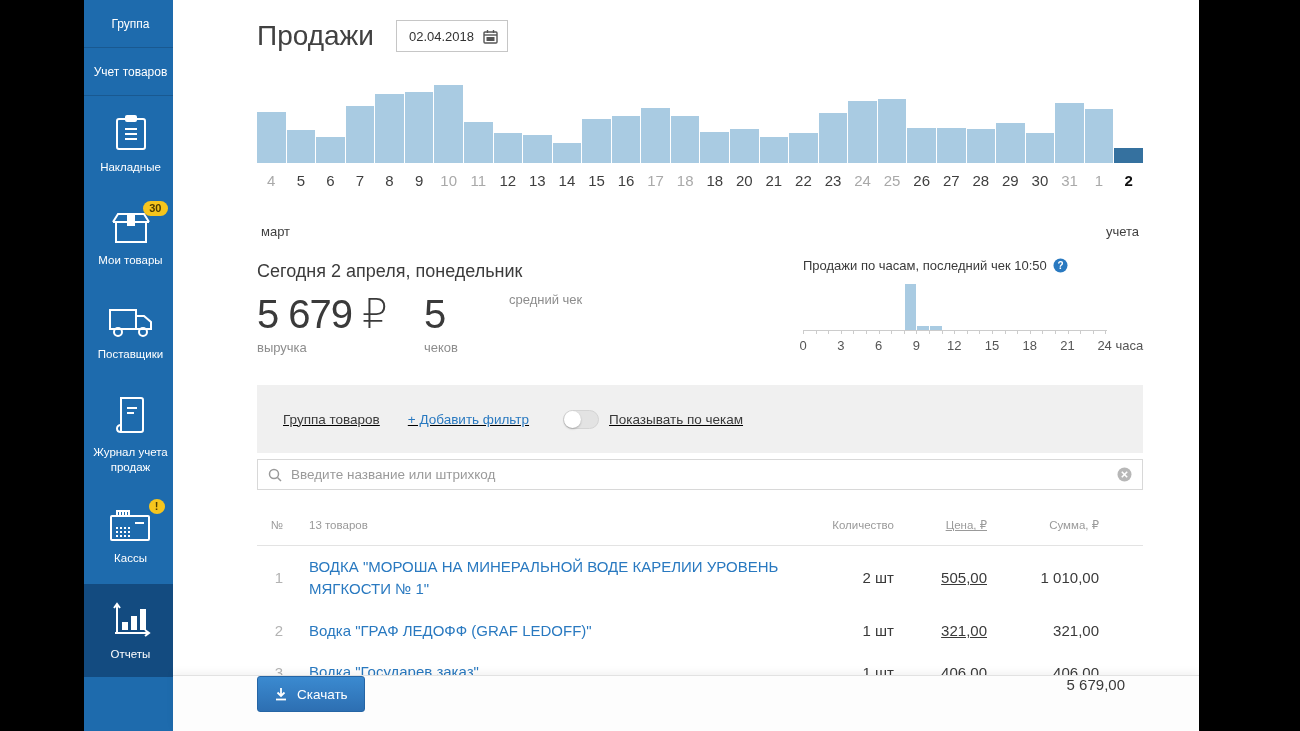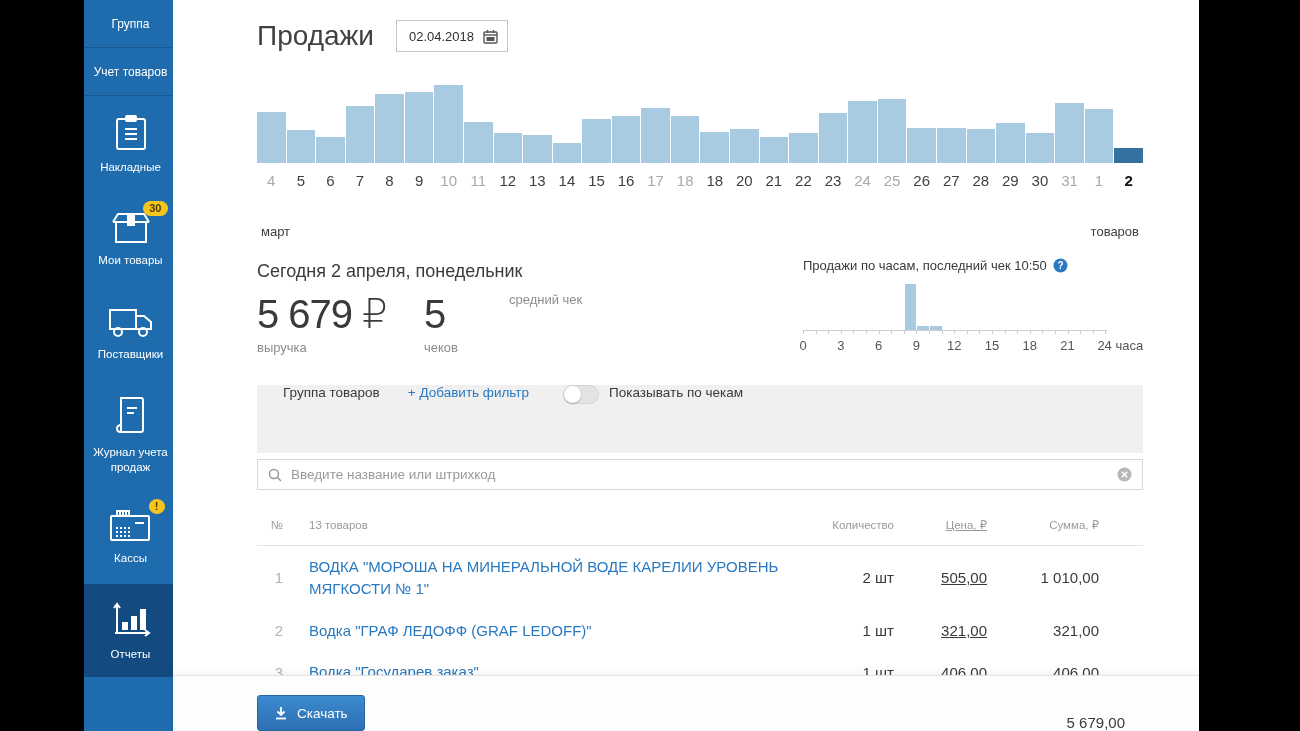--- a/index.html
+++ b/index.html
@@ -52,21 +52,21 @@
   #hourly-block{position:absolute;left:546px;top:3px;width:340px;}
   #hourly-title-row{font-size:13px;color:#3a3a3a;display:flex;align-items:center;gap:6px;}
   #hourly-chart{position:relative;height:48px;margin-top:9px;width:305px;}
   .hour-bar{position:absolute;bottom:0;}
   #hourly-axis{position:relative;width:304px;border-top:1px solid #ccc;height:4px;}
   .h-tick{position:absolute;top:0;width:1px;height:3px;background:#ccc;}
   .h-lab{position:absolute;top:7px;font-size:13px;color:#555;white-space:nowrap;transform:translateX(-50%);}
   .h-lab.last{transform:translateX(-8px);}
   
   #filter-bar{position:absolute;left:84px;top:385px;width:886px;height:68px;background:#f0f0f0;
-    display:flex;align-items:flex-start;box-sizing:border-box;padding-left:26px;font-size:13.5px;}
+    display:flex;align-items:center;box-sizing:border-box;padding-left:26px;font-size:13.5px;text-decoration:underline;}
   #group-filter{color:#3a3a3a;cursor:pointer;}
   #add-filter{color:#2979c0;cursor:pointer;margin-left:28px;}
   #toggle{width:36px;height:19px;border-radius:10px;background:#e3e3e3;border:1px solid #d4d4d4;
     position:relative;margin-left:34px;cursor:pointer;box-sizing:border-box;}
   #toggle .knob{position:absolute;left:0px;top:0px;width:17px;height:17px;border-radius:50%;
     background:#fff;box-shadow:0 1px 2px rgba(0,0,0,.25);}
   #toggle-label{color:#3a3a3a;margin-left:10px;}
   
   #search-box{position:absolute;left:84px;top:459px;width:886px;height:31px;border:1px solid #d8d8d8;
     box-sizing:border-box;background:#fff;display:flex;align-items:center;padding:0 10px;}
@@ -80,21 +80,21 @@
   .c-num{width:26px;text-align:right;flex-shrink:0;}
   .c-name{flex:1;padding-left:26px;max-width:485px;}
   .c-qty{width:100px;text-align:right;flex-shrink:0;}
   .c-price{width:93px;text-align:right;flex-shrink:0;text-decoration:underline;}
   .c-sum{width:130px;text-align:right;box-sizing:border-box;padding-right:18px;flex-shrink:0;}
   .t-row{display:flex;align-items:center;font-size:15px;color:#3a3a3a;padding:10px 0;}
   .t-row .c-num{color:#b3b3b3;}
   .t-row .c-name{color:#2979c0;line-height:1.45;cursor:pointer;}
   
   #footer{position:absolute;left:0;top:676px;width:1026px;height:55px;background:#fdfdfd;
-    box-shadow:0 -1px 0 #e2e2e2,0 -4px 8px rgba(0,0,0,.05);display:flex;align-items:flex-end;
+    box-shadow:0 -1px 0 #e2e2e2,0 -4px 8px rgba(0,0,0,.05);display:flex;align-items:flex-start;
     justify-content:space-between;box-sizing:border-box;padding:0 74px 0 84px;}
   #download-btn{height:36px;padding:0 16px;border-radius:3px;border:1px solid #2565a5;
     background:linear-gradient(#3b8ad0,#2d6fb2);color:#fff;font-size:13.5px;display:flex;
     align-items:center;gap:9px;cursor:pointer;font-family:"Liberation Sans",sans-serif;}
   #footer-total{font-size:15px;color:#3a3a3a;}
   svg{display:block;}
 </style>
 </head>
 <body>
 
@@ -285,21 +285,21 @@
         <div class="day-label">27</div>
         <div class="day-label">28</div>
         <div class="day-label">29</div>
         <div class="day-label">30</div>
         <div class="day-label muted">31</div>
         <div class="day-label muted">1</div>
         <div class="day-label sel">2</div>
       </div>
     <div id="month-row">
         <span class="month-label" style="left: 4px;">март</span>
-        <span class="month-label" style="right: 4px;">товаров</span>
+        <span class="month-label" style="right: 4px;">учета</span>
       </div>
   </div>
 
   <div id="today-sec">
     <div id="today-heading">Сегодня 2 апреля, понедельник</div>
     <div id="stats-row">
       <div class="stat stat1">
         <div class="stat-value">5 679 ₽</div>
         <div class="stat-label">выручка</div>
       </div>

